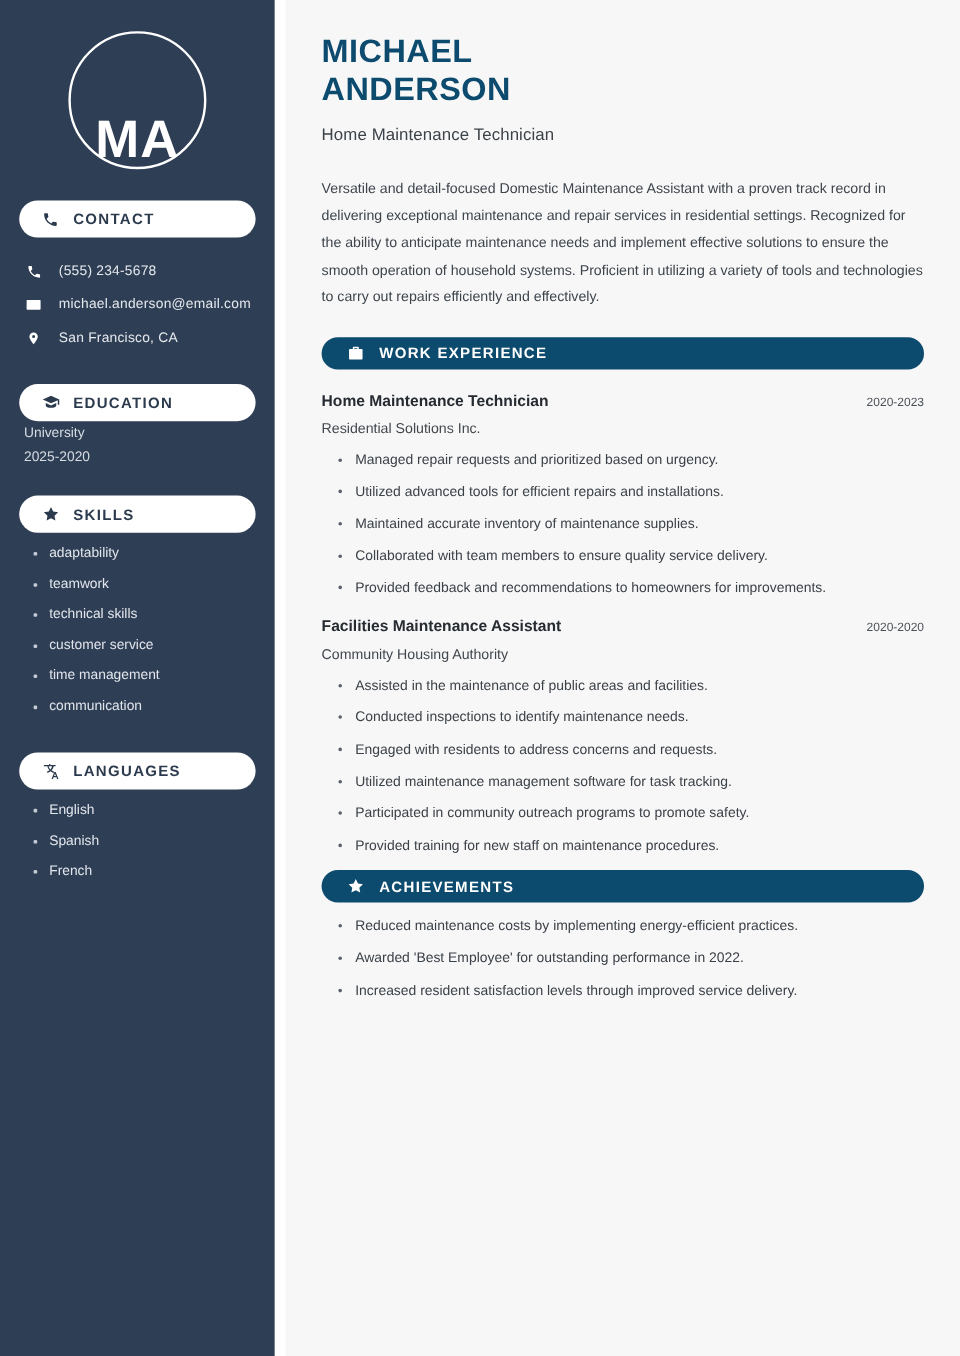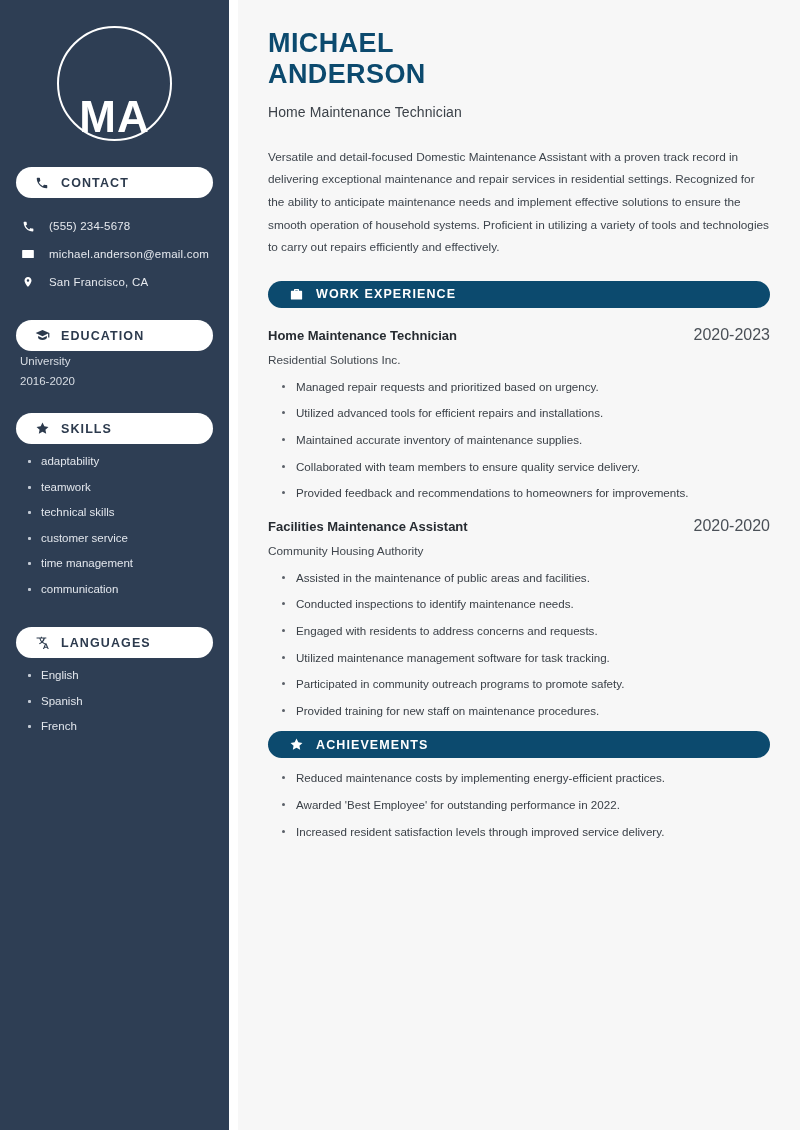--- a/index.html
+++ b/index.html
@@ -213,21 +213,21 @@
     display: flex;
     justify-content: space-between;
     align-items: baseline;
   }
   .exp-role {
     font-size: 13px;
     font-weight: 700;
     color: #262b31;
   }
   .exp-dates {
-    font-size: 16px;
+    font-size: 10px;
     color: #4a5057;
   }
   .exp-org {
     font-size: 11.8px;
     color: #41474e;
     margin-top: 9px;
   }
   ul.main-ul {
     list-style: none;
     margin: 14px 0 0 0;
@@ -308,21 +308,21 @@
     <div class="pill">
       <span class="pill-icon">
         <svg width="15" height="15" viewBox="0 0 24 24" fill="#2c3a4d">
             <path d="M12 3 1 8l11 5 9-4.1V15h2V8L12 3zM5 12.6v3.1c0 1.7 3.1 3.3 7 3.3s7-1.6 7-3.3v-3.1l-7 3.2-7-3.2z"></path>
           </svg>
       </span>
       <span class="pill-label">EDUCATION</span>
     </div>
     <div class="side-block">
       <div class="edu-school">University</div>
-      <div class="edu-dates">2016-2020</div>
+      <div class="edu-dates">2025-2020</div>
     </div>
 
     <div class="sp-22"></div>
 
     <div class="pill">
       <span class="pill-icon">
         <svg width="15" height="15" viewBox="0 0 24 24" fill="#2c3a4d">
             <path d="M12 2.5l2.9 6 6.6.9-4.8 4.6 1.2 6.5-5.9-3.2-5.9 3.2 1.2-6.5L2.5 9.4l6.6-.9 2.9-6z"></path>
           </svg>
       </span>

